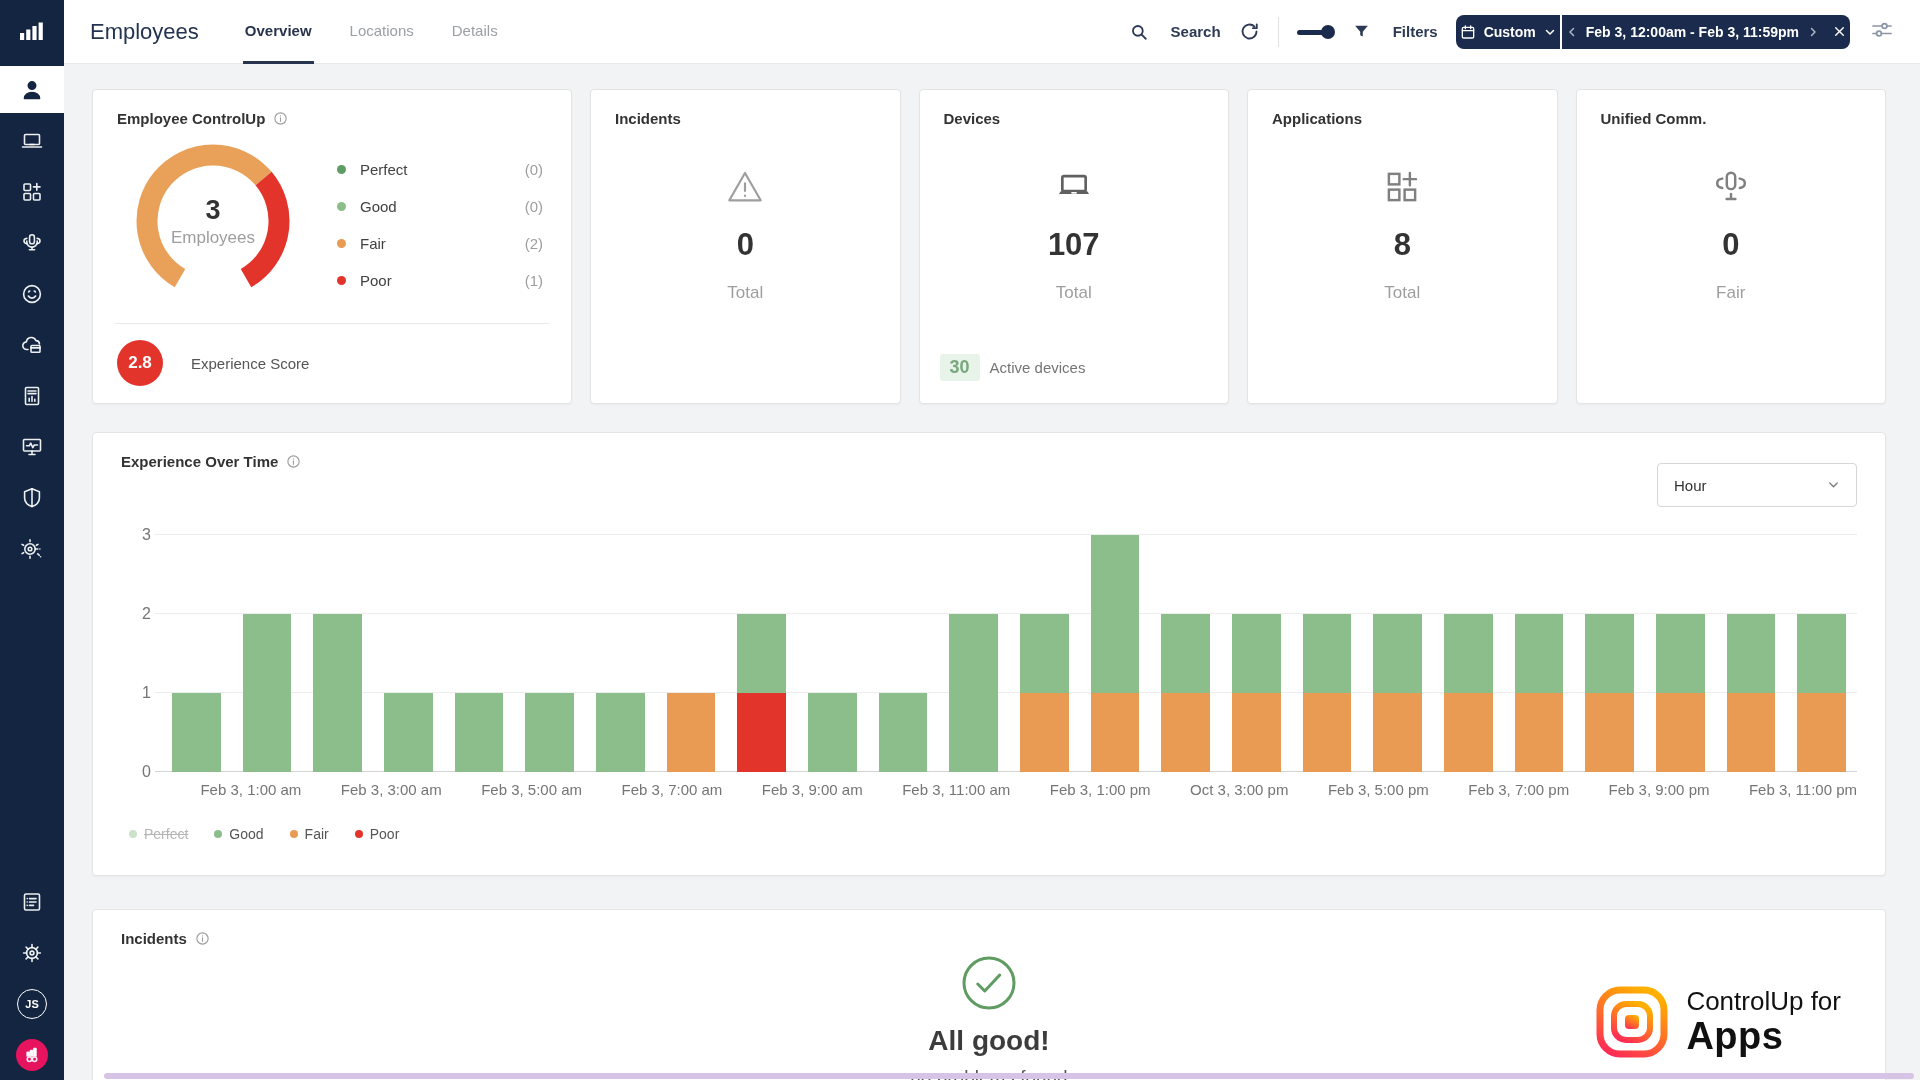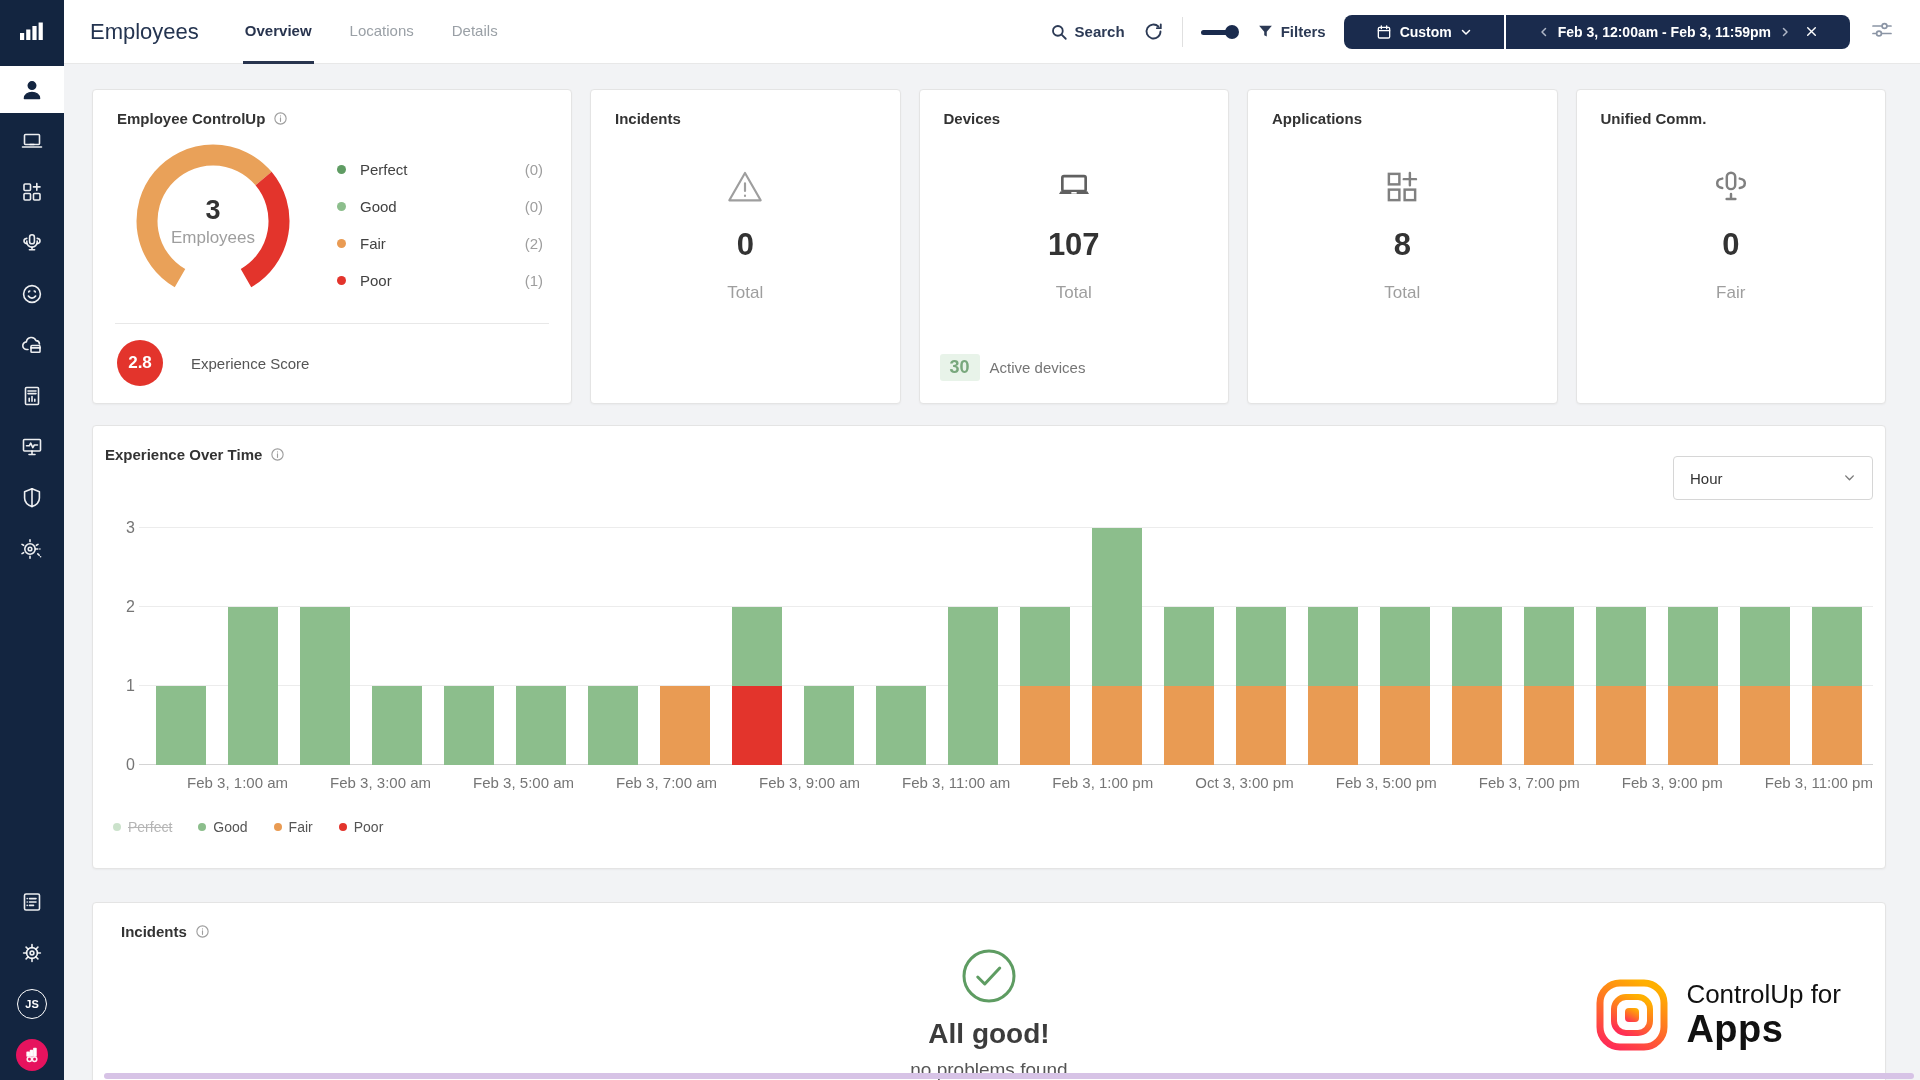--- a/index.html
+++ b/index.html
@@ -16,27 +16,27 @@
   .avatar { width:30px; height:30px; border-radius:50%; border:1.6px solid #fff; color:#fff; font-size:11px; font-weight:bold; display:flex; align-items:center; justify-content:center; }
   .cu-dot { width:32px; height:32px; border-radius:50%; background:#e6135e; display:flex; align-items:center; justify-content:center; }
 
   
   .header { position:fixed; left:64px; right:0; top:0; height:64px; background:#fff; border-bottom:1px solid #e8e8e8; display:flex; align-items:center; z-index:20; padding:0 26px; }
   .page-title { font-size:22px; color:#243450; margin-right:44px; }
   .tabs { display:flex; height:64px; }
   .tab { font-size:15px; color:#9aa0a6; padding:0 2px; margin-right:34px; display:flex; align-items:center; border-bottom:3px solid transparent; cursor:pointer; }
   .tab.active { color:#28344e; font-weight:bold; border-bottom-color:#28344e; }
   .header-right { margin-left:auto; display:flex; align-items:center; gap:18px; }
-  .hbtn { display:flex; align-items:center; gap:7px; font-size:15px; font-weight:bold; color:#2c3a55; cursor:pointer; }
+  .hbtn { display:flex; align-items:center; gap:23px; font-size:15px; font-weight:bold; color:#2c3a55; cursor:pointer; }
   .hdivider { width:1px; height:30px; background:#e0e0e0; }
   .toggle { width:38px; height:18px; position:relative; cursor:pointer; }
   .toggle .bar { position:absolute; left:0; top:7px; width:30px; height:5px; border-radius:3px; background:#1a2b4d; }
   .toggle .knob { position:absolute; right:0; top:2px; width:14px; height:14px; border-radius:50%; background:#1a2b4d; }
   .range-ctl { display:flex; align-items:stretch; height:34px; border-radius:8px; overflow:hidden; background:#fff; gap:2px; }
-  .range-seg { background:#1a2b4d; color:#fff; display:flex; align-items:center; gap:8px; padding:0 32px; font-size:14px; font-weight:bold; cursor:pointer; }
+  .range-seg { background:#1a2b4d; color:#fff; display:flex; align-items:center; gap:8px; padding:0 4px; font-size:14px; font-weight:bold; cursor:pointer; }
   .range-seg .chev { display:flex; align-items:center; }
   .sliders-icon { cursor:pointer; margin-left:2px; }
 
   
   .main { position:absolute; left:64px; top:64px; right:0; padding:25px 34px 0 28px; }
   .panel { background:#fff; border:1px solid #e4e4e4; border-radius:4px; box-shadow:0 1px 2px rgba(0,0,0,.04); }
   .panel-title-row { display:flex; align-items:center; gap:8px; }
   .panel-title { font-size:15px; font-weight:bold; color:#333; }
   .info-ic { cursor:pointer; display:inline-flex; }
 
@@ -63,21 +63,21 @@
   .ee-legend-row { display:flex; align-items:center; height:37px; }
   .dot { width:9px; height:9px; border-radius:50%; flex:none; }
   .ee-leg-label { font-size:15px; color:#424242; margin-left:14px; }
   .ee-leg-count { margin-left:auto; font-size:15px; color:#9e9e9e; }
   .ee-divider { border-top:1px solid #e8e8e8; margin:14px -2px 0; }
   .score-row { display:flex; align-items:center; margin-top:16px; }
   .score-circle { width:46px; height:46px; border-radius:50%; background:#e3342c; color:#fff; font-size:17px; font-weight:bold; display:flex; align-items:center; justify-content:center; }
   .score-label { font-size:15px; color:#555; margin-left:28px; }
 
   
-  .chart-panel { margin-top:21px; height:444px; padding:20px 12px; }
+  .chart-panel { margin-top:28px; height:444px; padding:20px 28px; }
   .chart-head { display:flex; align-items:flex-start; justify-content:space-between; }
   .select { width:200px; height:44px; border:1px solid #d6d6d6; border-radius:4px; margin-top:10px; display:flex; align-items:center; padding:0 16px; font-size:15px; color:#333; cursor:pointer; }
   .select .caret { margin-left:auto; }
   .chart-wrap { position:relative; margin-top:28px; padding-left:40px; }
   .plot { position:relative; height:237px; display:flex; align-items:flex-end; }
   .gridline { position:absolute; left:-6px; right:0; height:1px; background:#ececec; z-index:0; }
   .gridline.baseline { background:#d4d4d4; }
   .ytick { position:absolute; left:-34px; width:24px; text-align:right; font-size:16px; color:#757575; z-index:1; }
   .bar-slot { flex:1 1 0; height:100%; display:flex; align-items:flex-end; justify-content:center; position:relative; z-index:1; }
   .bar-stack { width:69%; display:flex; flex-direction:column; }

